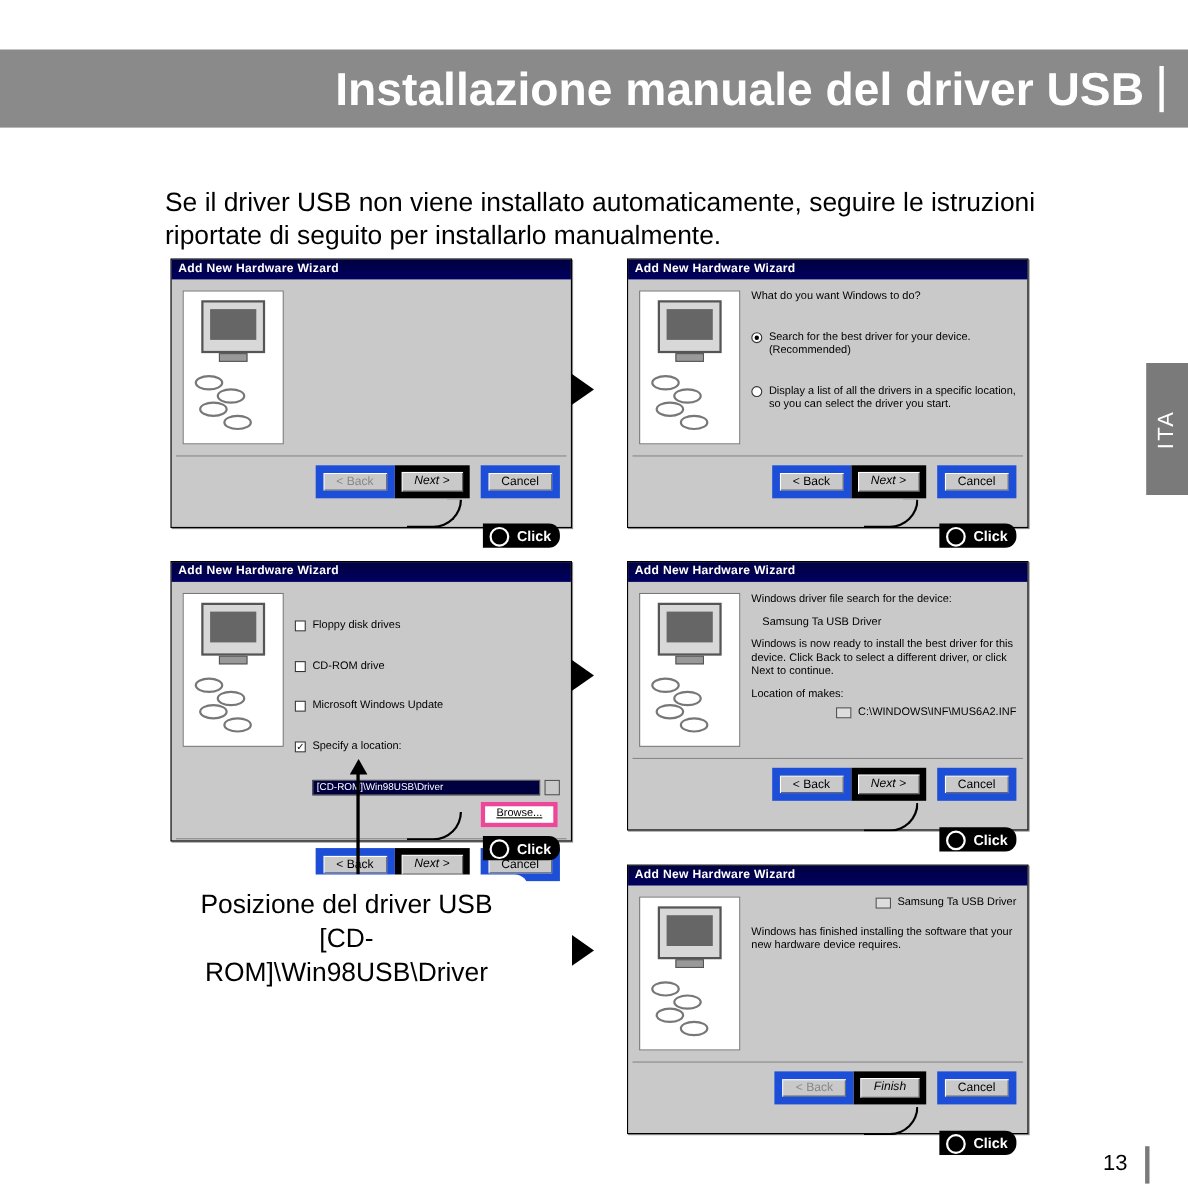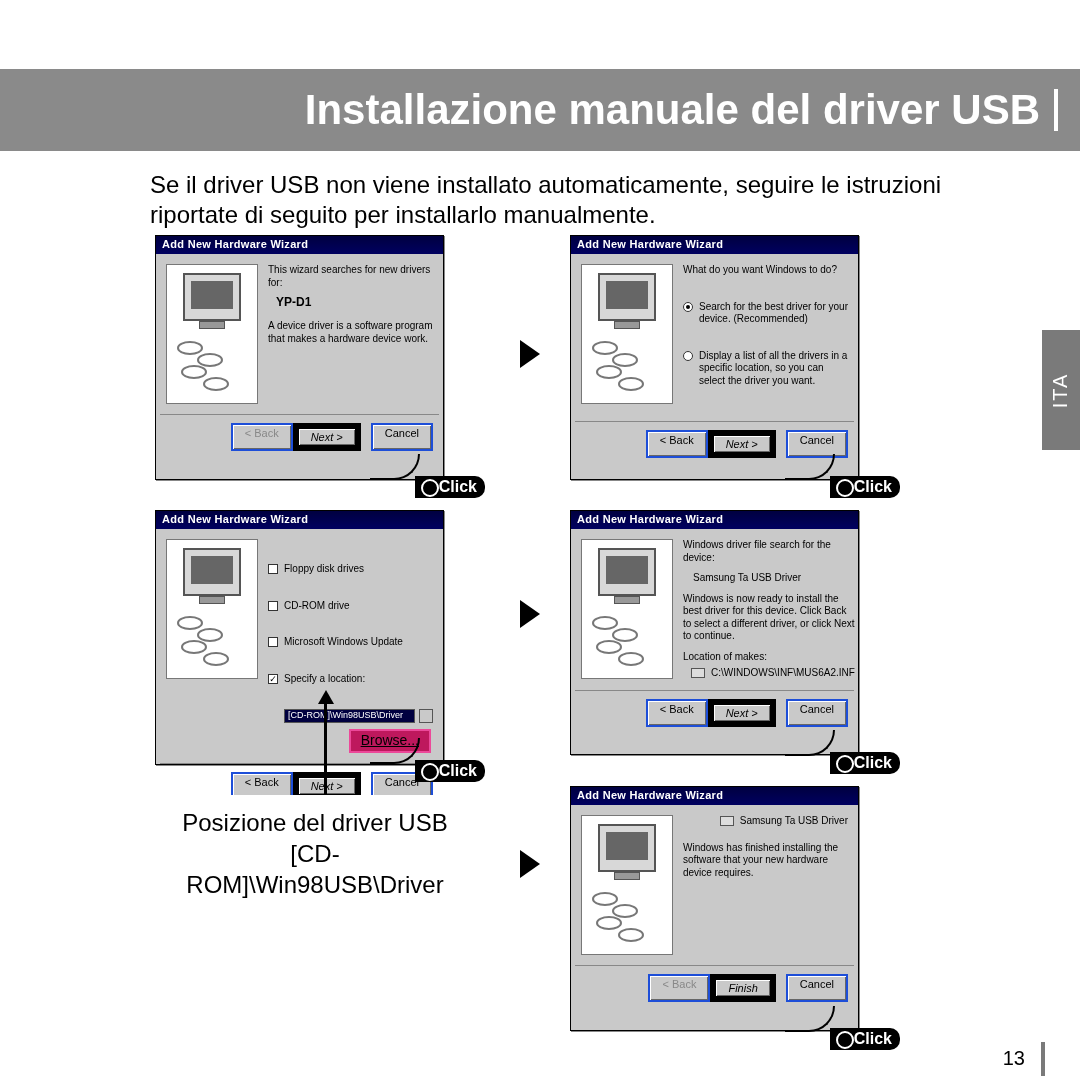--- a/index.html
+++ b/index.html
@@ -9,27 +9,26 @@
     background: #fff;
     font-family: Arial, Helvetica, sans-serif;
     position: relative;
     overflow: hidden;
   }
   .header-band {
     position: absolute;
     top: 45px;
     left: 0;
     right: 0;
-    height: 82px;
+    height: 71px;
     background: #8a8a8a;
     display: flex;
     align-items: center;
     justify-content: flex-end;
     padding-right: 22px;
-    margin-top: 24px;
   }
   .header-band h1 {
     color: #fff;
     font-size: 42px;
     font-weight: bold;
   }
   .header-band .vbar {
     width: 4px;
     height: 42px;
     background: #fff;
@@ -73,21 +72,21 @@
     bottom: 4px;
     right: 35px;
     width: 4px;
     height: 34px;
     background: #7a7a7a;
   }
 
   
   .wiz {
     position: absolute;
-    width: 289px;
+    width: 365px;
     background: #c9c9c9;
     border: 1px solid #000;
     box-shadow: 1px 1px 0 #888;
   }
   .wiz .titlebar {
     height: 18px;
     background: linear-gradient(#000040, #000060);
     color: #fff;
     font-size: 11px;
     padding: 2px 6px;
@@ -160,52 +159,53 @@
   .wiz .content .pathbox .inp{
     flex:1; height:14px; background:#000040; border:1px solid #555; color:#fff; font-size:9px; padding:0 3px; overflow:hidden;
   }
   .wiz .content .pathbox .dd{
     width:14px; height:14px; background:#c9c9c9; border:1px solid #555;
   }
   .wiz .content .browse{
     text-align:right; margin:6px 2px 0 0;
   }
   .wiz .content .browse .b{
-    display:inline-block; font-size:14px; padding:1px 10px; background:#be185d; border:2px solid #ec4899; text-decoration:underline;
+    display:inline-block; font-size:10px; padding:1px 10px; background:#ffffff; border:4px solid #ec4899; text-decoration:underline;
   }
   .wiz hr{
     border:none; border-top:1px solid #888; margin:0 4px;
   }
   .wiz .btnrow{
     display:flex; justify-content:flex-end; gap:10px; padding:8px 10px 10px;
   }
   .wiz .btnrow .group{ display:flex; }
   .wiz .btn{
-    font-size:11px; padding:2px 12px; background:#c9c9c9; border:2px solid #1d4ed8;
+    font-size:11px; padding:2px 12px; background:#c9c9c9; border:7px solid #1d4ed8;
     box-shadow: inset 1px 1px 0 #fff, inset -1px -1px 0 #666;
   }
   .wiz .btn.dis{ color:#888; }
   .wiz .btn.def{ border:6px solid #000000;font-style:italic; }
   .wiz .locline{
     display:flex; align-items:center; gap:6px; margin:4px 0 0 8px; font-size:10px;justify-content:flex-end;
   }
   .wiz .locline .ficon{
     width:14px; height:10px; border:1px solid #555; background:#ddd;
   }
 
   .click-badge{
     position:absolute;
     width:70px; height:22px;
     background:#000;
     color:#fff;
-    font-size:16px;
+    font-size:13px;
     font-weight:bold;
     border-radius:0 10px 10px 0;
     display:flex; align-items:center; justify-content:flex-end;
     padding-right:8px;
+    margin-left:24px;
   }
   .click-badge::before{
     content:"";
     position:absolute; left:6px; top:3px;
     width:14px; height:14px; border:2px solid #fff; border-radius:50%;
   }
   .click-swoosh{
     position:absolute;
     width:50px; height:26px;
     border:2px solid #000;
@@ -261,25 +261,20 @@
   <div class="titlebar">Add New Hardware Wizard</div>
   <div class="body">
     <div class="side-img">
       <div class="monitor"></div>
         <div class="base"></div>
       <div class="disc" style="top:76px;left:10px;"></div>
       <div class="disc" style="top:88px;left:30px;"></div>
       <div class="disc" style="top:100px;left:14px;"></div>
       <div class="disc" style="top:112px;left:36px;"></div>
     </div>
-    <div class="content">
-      <div>This wizard searches for new drivers for:</div>
-      <div class="device">YP-D1</div>
-      <div>A device driver is a software program that makes a hardware device work.</div>
-    </div>
   </div>
   <hr>
   <div class="btnrow">
     <div class="group">
       <div class="btn dis">&lt; Back</div>
       <div class="btn def">Next &gt;</div>
     </div>
     <div class="btn">Cancel</div>
   </div>
 </div>
@@ -300,21 +295,21 @@
       <div class="disc" style="top:112px;left:36px;"></div>
     </div>
     <div class="content">
       <div>What do you want Windows to do?</div>
       <div class="opt">
         <div class="round dot"></div>
         <div>Search for the best driver for your device. (Recommended)</div>
       </div>
       <div class="opt" style="margin-top:16px;">
         <div class="round"></div>
-        <div>Display a list of all the drivers in a specific location, so you can select the driver you want.</div>
+        <div>Display a list of all the drivers in a specific location, so you can select the driver you start.</div>
       </div>
     </div>
   </div>
   <hr>
   <div class="btnrow">
     <div class="group">
       <div class="btn">&lt; Back</div>
       <div class="btn def">Next &gt;</div>
     </div>
     <div class="btn">Cancel</div>

